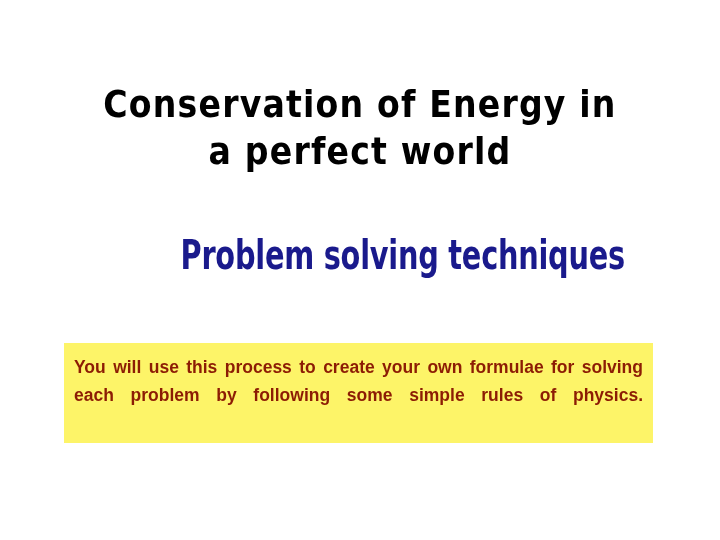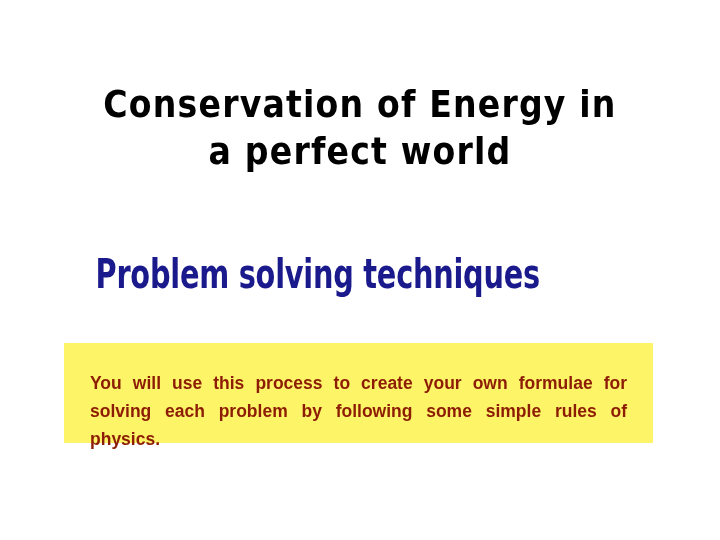--- a/index.html
+++ b/index.html
@@ -40,23 +40,23 @@
     letter-spacing: 1.2px;
     white-space: nowrap;
     transform: scaleX(0.97);
     transform-origin: center center;
   }
 
   
   #subtitle-block {
     position: absolute;
     left: 40px;
-    top: 252px;
+    top: 233px;
     width: 640px;
-    text-align: left;
+    text-align: right;
   }
   #subtitle-text {
     display: inline-block;
     color: #1a1a8c;
     font-family: "DejaVu Sans Condensed", "Liberation Sans Narrow", "Liberation Sans", sans-serif;
     font-weight: 700;
     font-size: 40px;
     line-height: 44px;
     letter-spacing: -0.3px;
     white-space: nowrap;
@@ -77,21 +77,21 @@
   }
   #callout-text {
     display: block;
     color: #8c1c04;
     font-family: "Liberation Sans", sans-serif;
     font-weight: 700;
     font-size: 17.5px;
     line-height: 28px;
     text-align: justify;
     text-justify: inter-word;
-    margin: 16px;
+    margin: 0;
     text-align-last: left;
     hyphens: none;
   }
   #callout-text::after {
     content: "";
     display: inline-block;
     width: 100%;
   }
 </style>
 </head>

